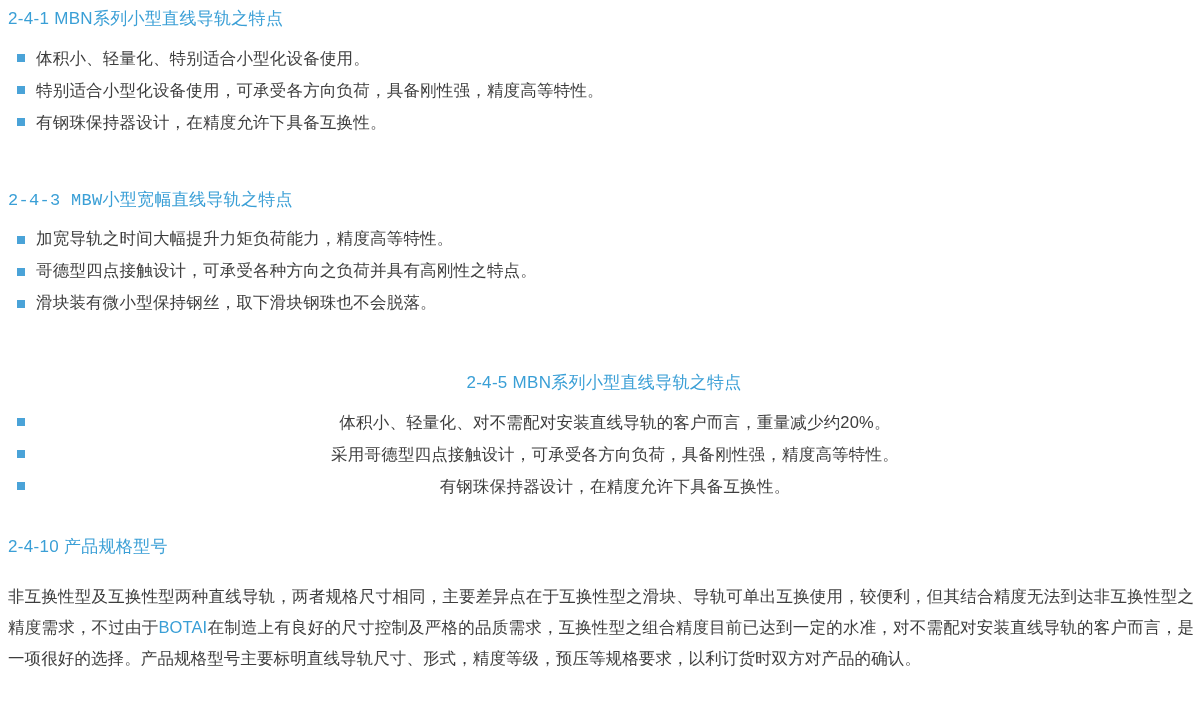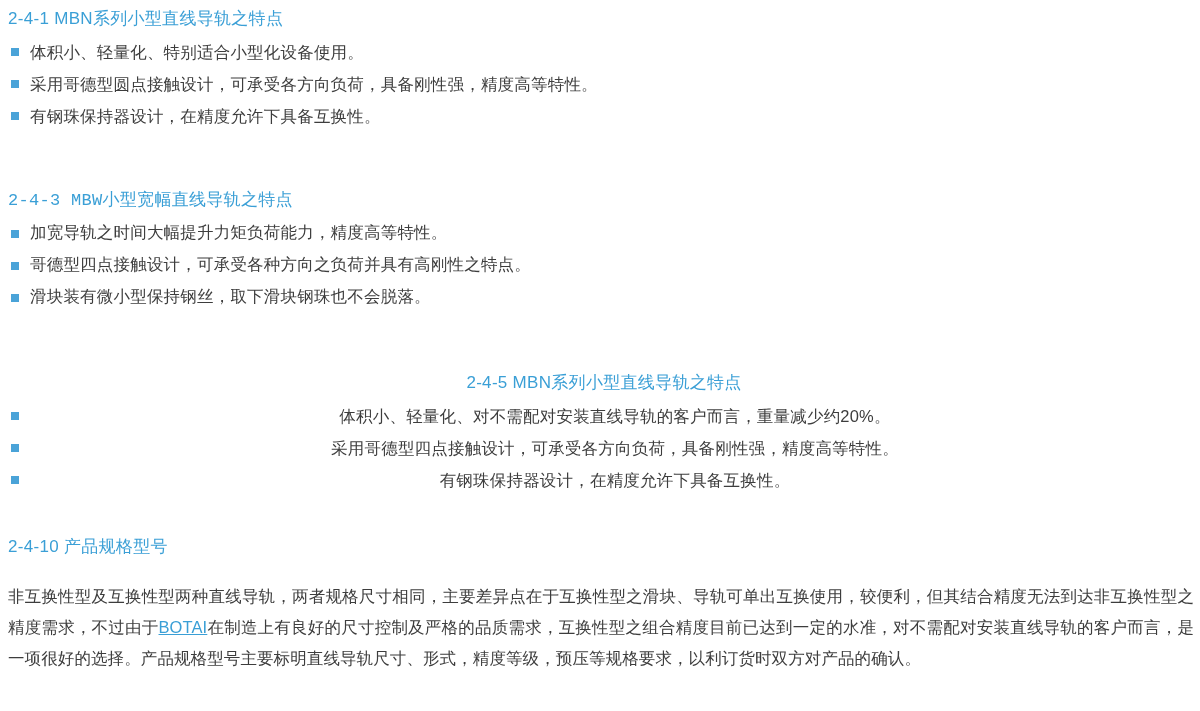--- a/index.html
+++ b/index.html
@@ -28,21 +28,21 @@
     color: #3a9fd6;
     font-size: 17px;
     line-height: 22px;
     font-weight: normal;
     letter-spacing: 0.3px;
     margin: 0;
     padding: 8px 0 6px 8px;
   }
   ul.bullets {
     list-style: none;
-    margin: 0;
+    margin: 6px;
     padding: 0 0 0 8px;
   }
   ul.bullets li {
     position: relative;
     font-size: 16.5px;
     line-height: 32px;
     color: #3d3d3d;
     padding-left: 22px;
     letter-spacing: 0.2px;
   }
@@ -58,42 +58,41 @@
   .paragraph {
     font-size: 16.5px;
     line-height: 31px;
     color: #3d3d3d;
     padding: 0 6px 0 8px;
     letter-spacing: 0.1px;
     text-align: justify;
   }
   .paragraph .hl {
     color: #3a9fd6;
-    text-decoration: underline;
   }
   .s1 { position: absolute; left: 0; top: 0; width: 1200px; }
   .s2 { position: absolute; left: 0; top: 182px; width: 1200px; font-family: Liberation Mono, monospace; }
   .s3 { position: absolute; left: 0; top: 364px; width: 1200px; text-align: center; }
   .s4 { position: absolute; left: 0; top: 528px; width: 1200px; }
 </style>
 </head>
 <body>
 
 <div class="page">
 
   <div class="section s1">
     <h2 class="section-title">2-4-1 MBN系列小型直线导轨之特点</h2>
     <ul class="bullets">
       <li>
         <span class="bullet-mark"></span>
         <span>体积小、轻量化、特别适合小型化设备使用。</span>
       </li>
       <li>
         <span class="bullet-mark"></span>
-        <span>采用哥德型圆点接触设计，可承受各方向负荷，具备刚性强，精度高等特性。</span>
+        <span>特别适合小型化设备使用，可承受各方向负荷，具备刚性强，精度高等特性。</span>
       </li>
       <li>
         <span class="bullet-mark"></span>
         <span>有钢珠保持器设计，在精度允许下具备互换性。</span>
       </li>
     </ul>
   </div>
 
   <div class="section s2">
     <h2 class="section-title">2-4-3 MBW小型宽幅直线导轨之特点</h2>

